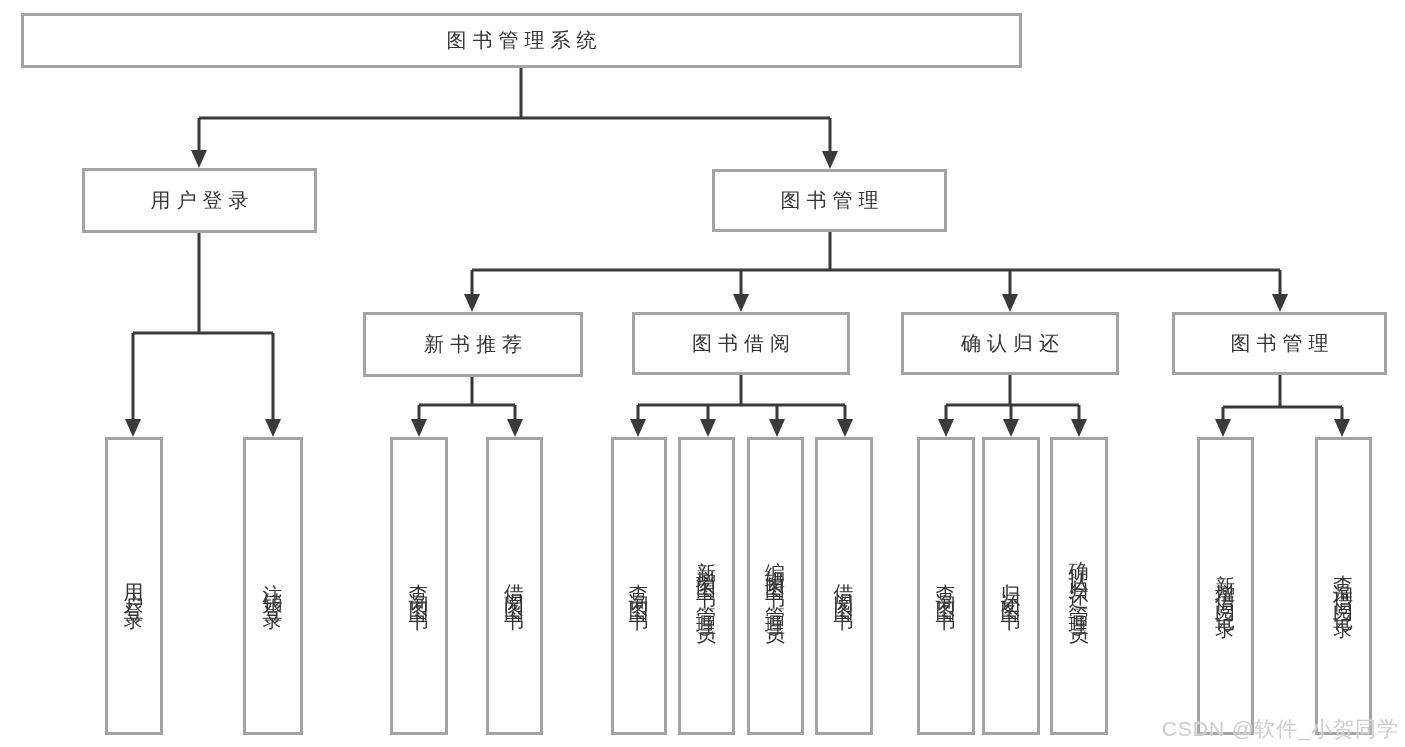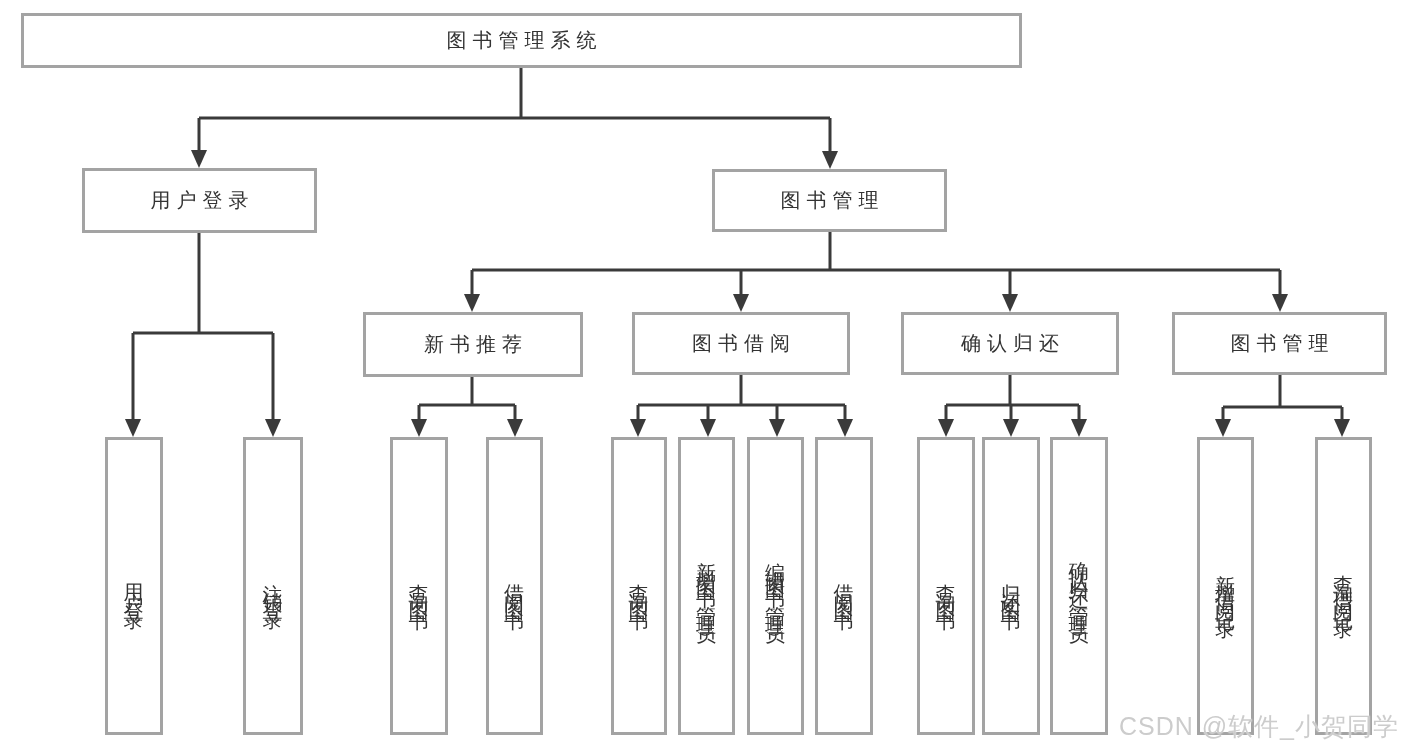--- a/index.html
+++ b/index.html
@@ -31,21 +31,21 @@
     writing-mode:vertical-rl;
     font-size:20px;
     letter-spacing:9px;
     line-height:1;
     color:#333333;
   }
   .watermark{
     position:absolute;
     right:6px;bottom:4px;
     z-index:3;
-    font-size:25px;
+    font-size:21px;
     color:#cccccc;
     text-shadow:0 0 2px #ffffff;
     letter-spacing:1px;
     white-space:nowrap;
   }
 </style>
 </head>
 <body>
 
 <div class="canvas">

